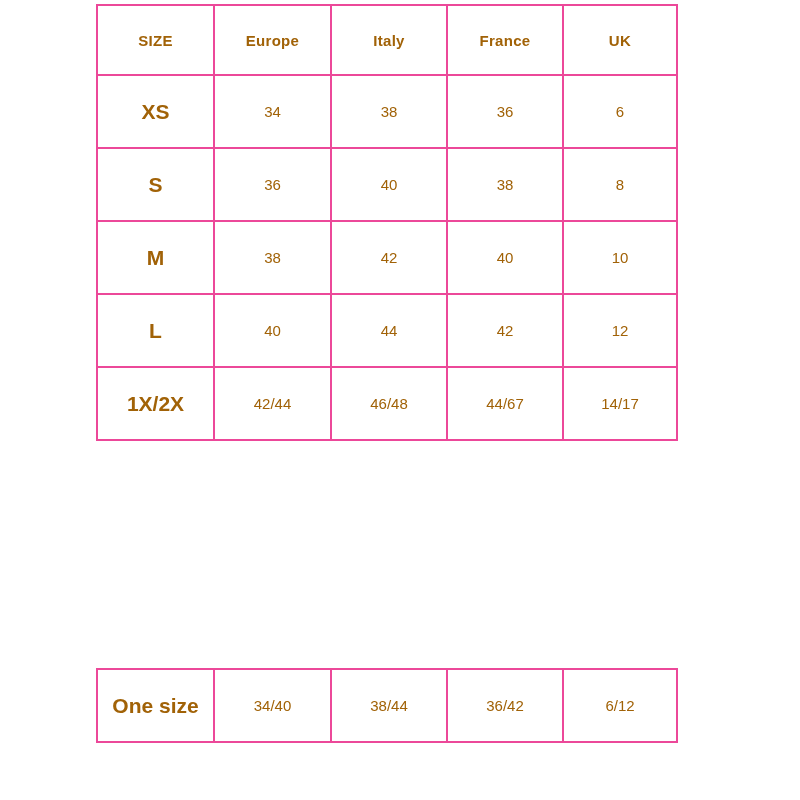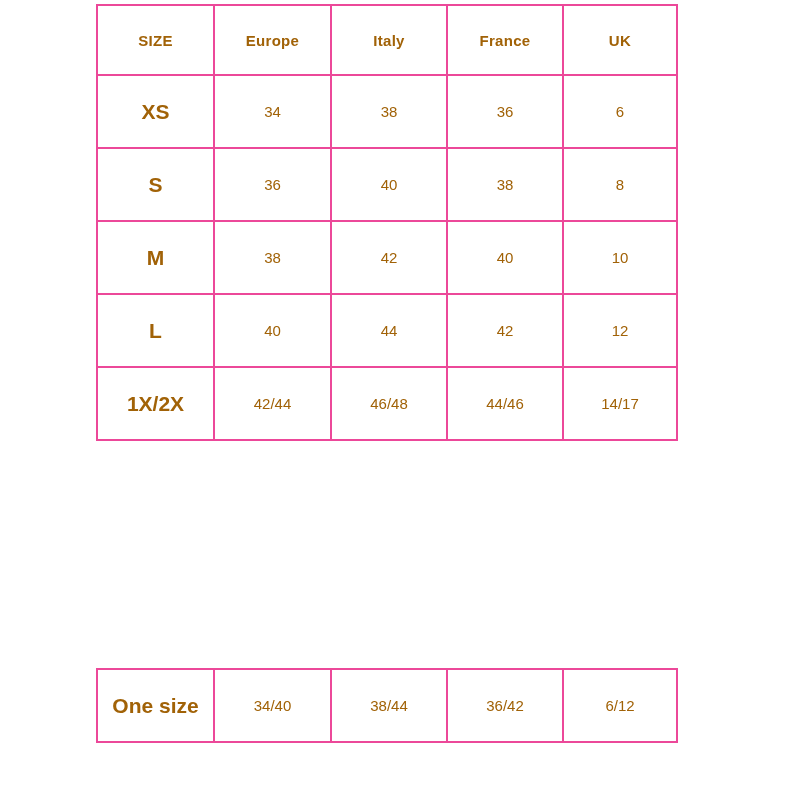--- a/index.html
+++ b/index.html
@@ -112,21 +112,21 @@
           <td class="row-label">L</td>
           <td>40</td>
           <td>44</td>
           <td>42</td>
           <td>12</td>
         </tr>
         <tr>
           <td class="row-label">1X/2X</td>
           <td>42/44</td>
           <td>46/48</td>
-          <td>44/46</td>
+          <td>44/67</td>
           <td>14/17</td>
         </tr>
       </tbody>
     </table>
   </div>
 
   <div class="table-wrap" id="table-extra-wrap">
     <table class="size-table" id="table-extra">
       <colgroup>
         <col class="c-size">

